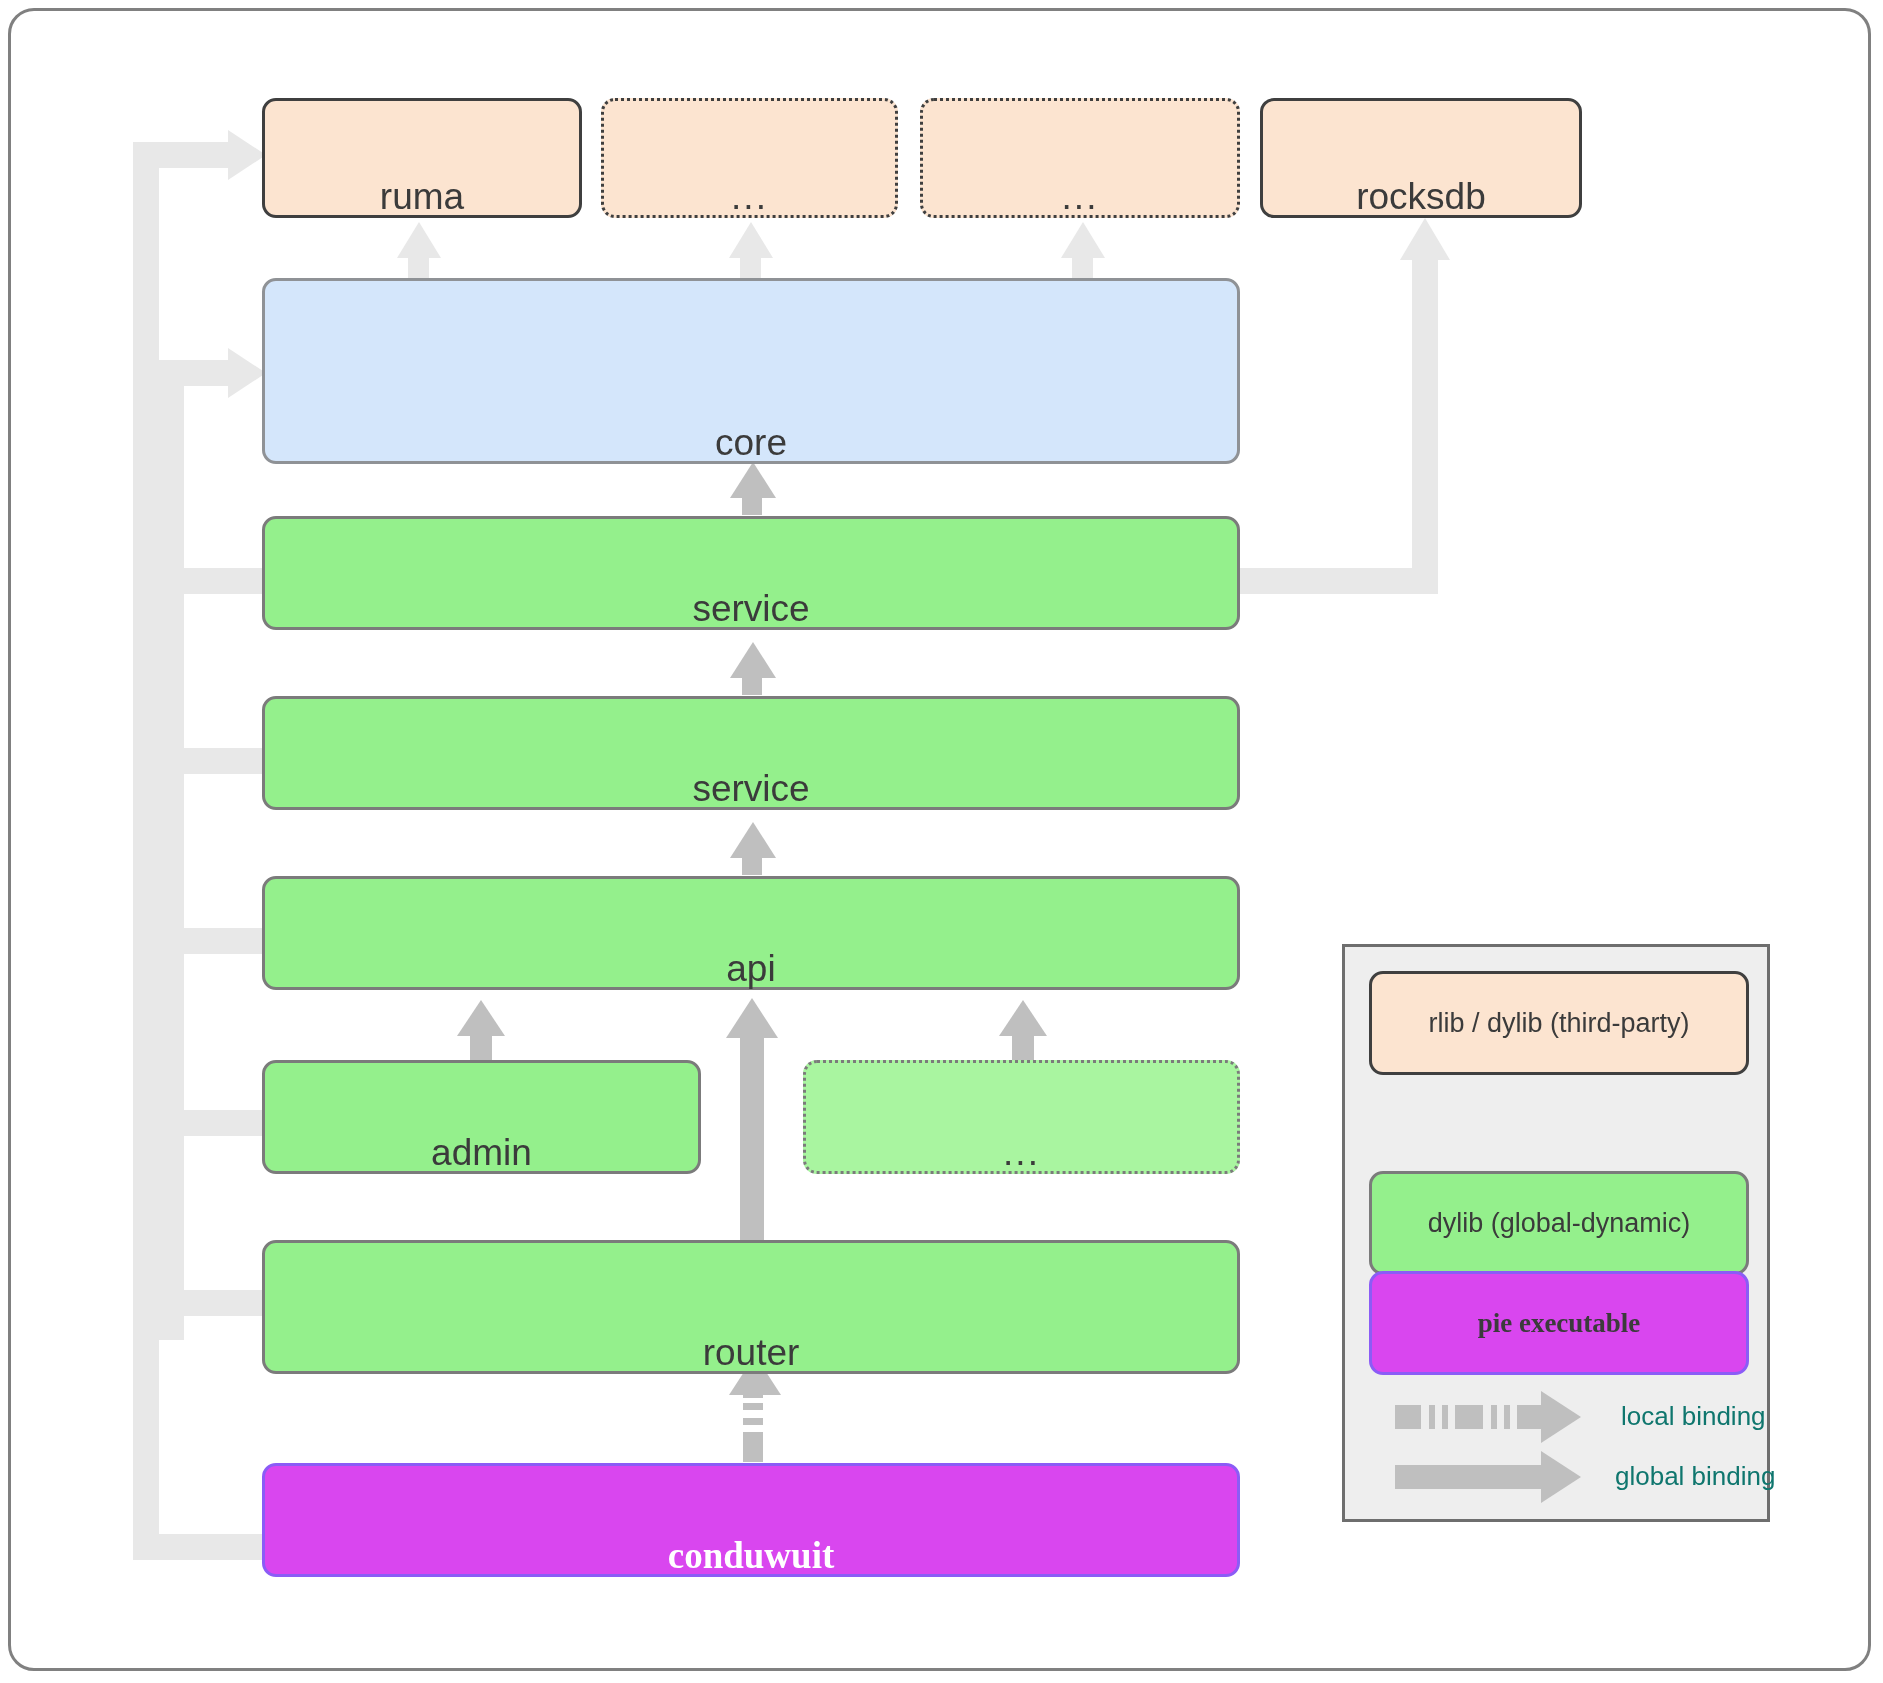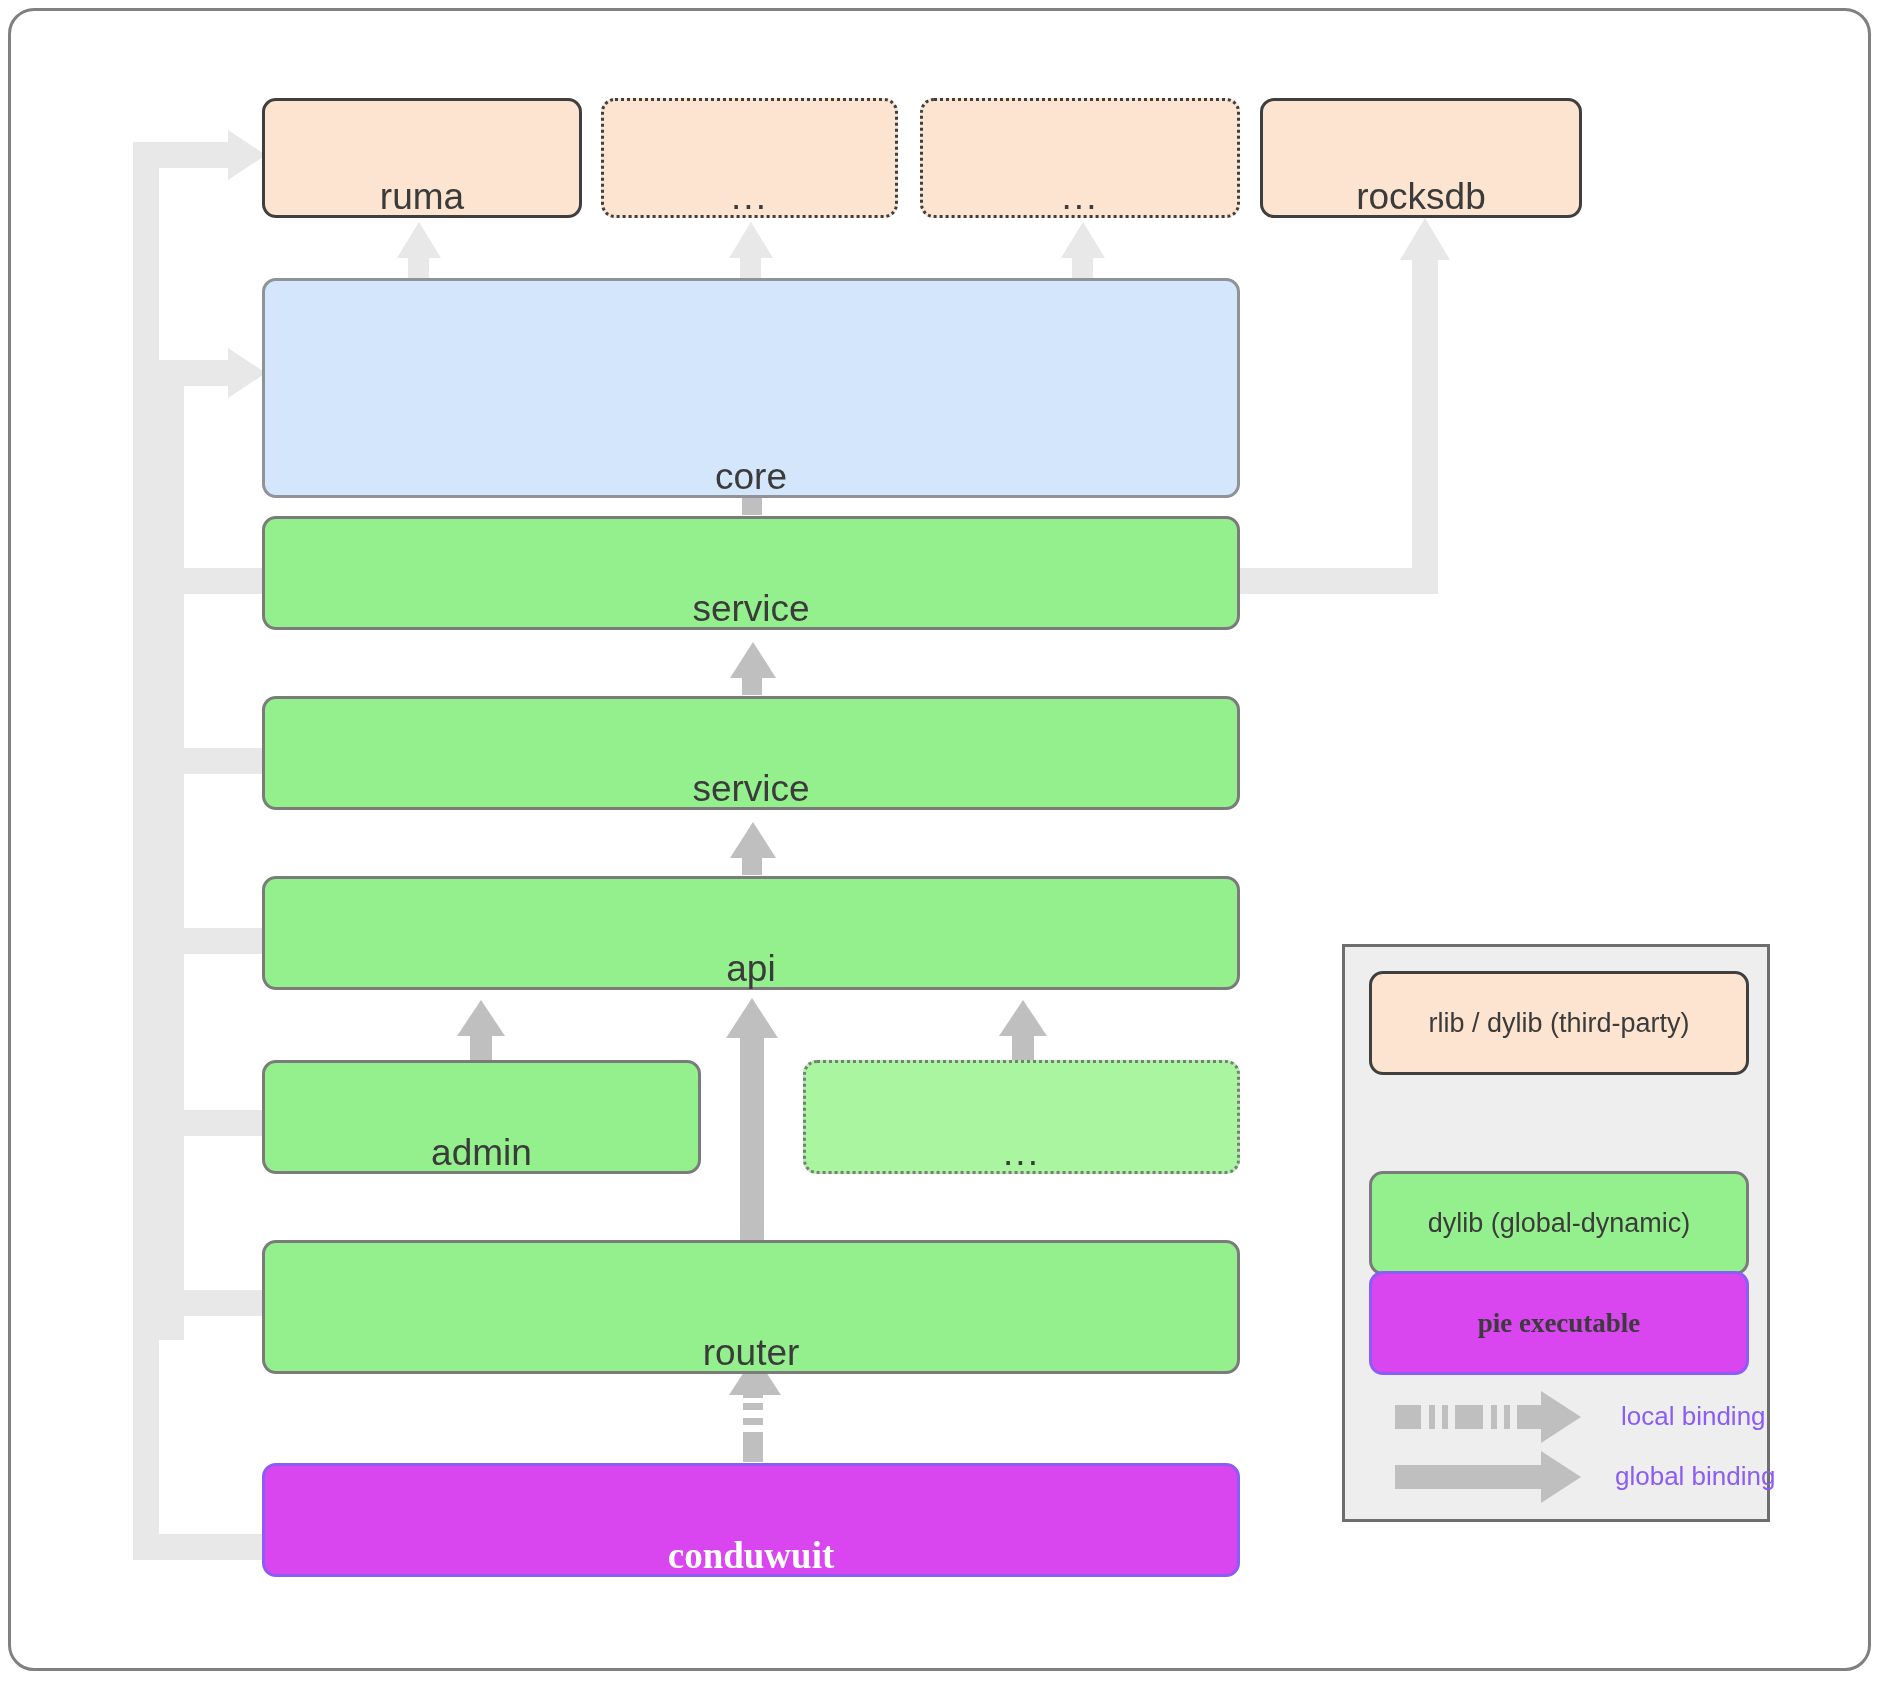--- a/index.html
+++ b/index.html
@@ -117,21 +117,21 @@
   }
   .legend-binding {
     position: absolute;
     height: 60px;
     display: flex;
     align-items: center;
   }
   .binding-label {
     position: absolute;
     font-size: 26px;
-    color: #8b5cf6;
+    color: #0f766e;
     white-space: nowrap;
   }
   .dash-seg {
     position: absolute;
     background: #bfbfbf;
     height: 24px;
   }
   .solid-shaft {
     position: absolute;
     background: #bfbfbf;
@@ -216,21 +216,21 @@
   </div>
 
   <div class="node third-dotted" style="left:920px; top:98px; width:320px; height:120px;">
     <span class="lbl ellipsis">...</span>
   </div>
 
   <div class="node third" style="left:1260px; top:98px; width:322px; height:120px;">
     <span class="lbl">rocksdb</span>
   </div>
 
-  <div class="node iexec" style="left:262px; top:278px; width:978px; height:220px;">
+  <div class="node iexec" style="left:262px; top:278px; width:978px; height:186px;">
     <span class="lbl">core</span>
   </div>
 
   <div class="node gdyn" style="left:262px; top:516px; width:978px; height:114px;">
     <span class="lbl">service</span>
   </div>
 
   <div class="node gdyn" style="left:262px; top:696px; width:978px; height:114px;">
     <span class="lbl">service</span>
   </div>

